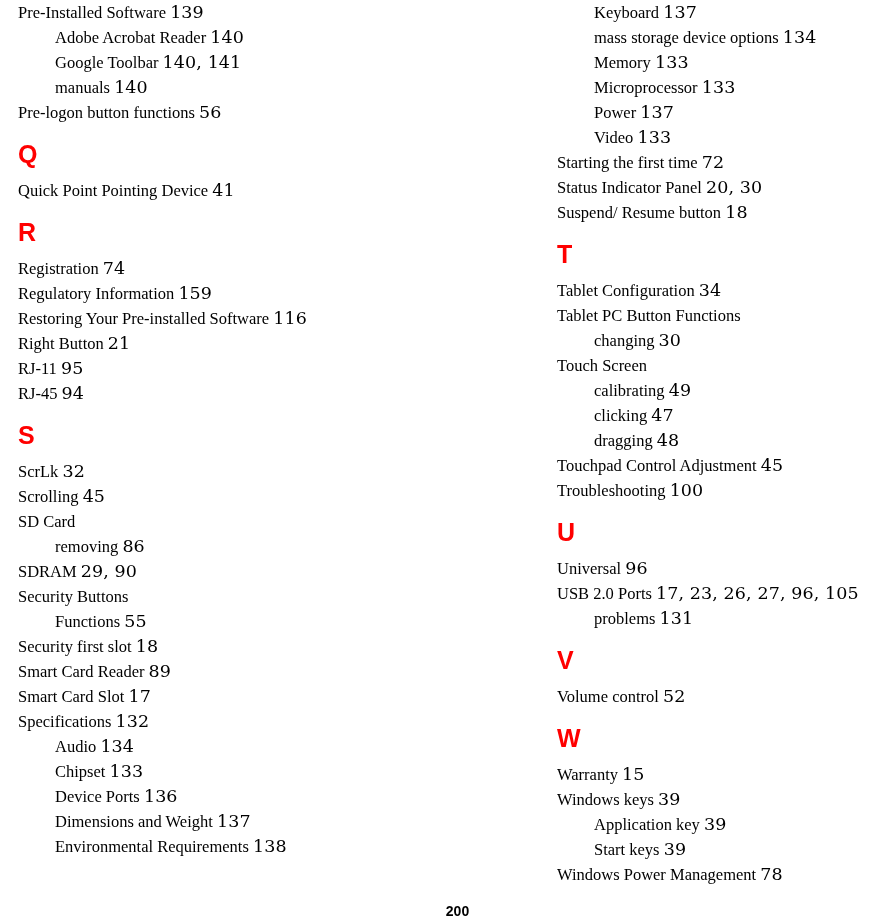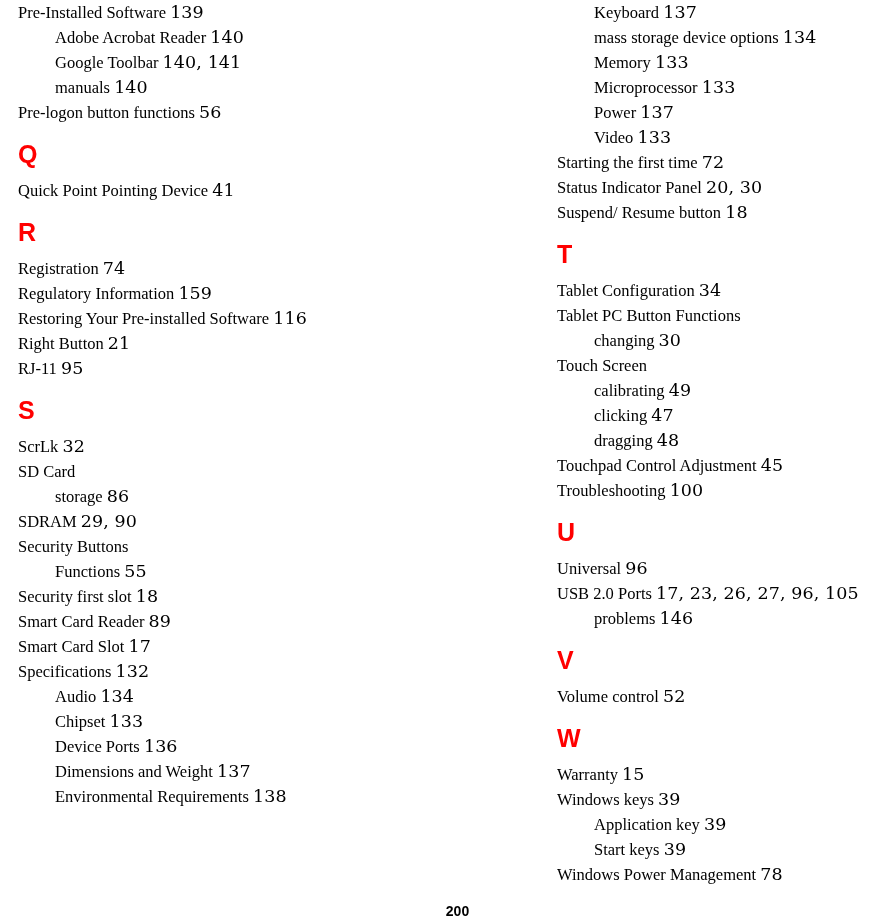--- a/index.html
+++ b/index.html
@@ -116,26 +116,28 @@
         <div class="letter-heading">Q</div>
         <div class="entry level-1"><span class="entry-term">Quick Point Pointing Device</span> <span class="entry-pages">41</span></div>
       </div>
       <div class="block">
         <div class="letter-heading">R</div>
         <div class="entry level-1"><span class="entry-term">Registration</span> <span class="entry-pages">74</span></div>
         <div class="entry level-1"><span class="entry-term">Regulatory Information</span> <span class="entry-pages">159</span></div>
         <div class="entry level-1"><span class="entry-term">Restoring Your Pre-installed Software</span> <span class="entry-pages">116</span></div>
         <div class="entry level-1"><span class="entry-term">Right Button</span> <span class="entry-pages">21</span></div>
         <div class="entry level-1"><span class="entry-term">RJ-11</span> <span class="entry-pages">95</span></div>
+        <div class="entry level-1"><span class="entry-term">RJ-45</span> <span class="entry-pages">94</span></div>
       </div>
       <div class="block">
         <div class="letter-heading">S</div>
         <div class="entry level-1"><span class="entry-term">ScrLk</span> <span class="entry-pages">32</span></div>
+        <div class="entry level-1"><span class="entry-term">Scrolling</span> <span class="entry-pages">45</span></div>
         <div class="entry level-1"><span class="entry-term">SD Card</span></div>
-        <div class="entry level-2"><span class="entry-term">storage</span> <span class="entry-pages">86</span></div>
+        <div class="entry level-2"><span class="entry-term">removing</span> <span class="entry-pages">86</span></div>
         <div class="entry level-1"><span class="entry-term">SDRAM</span> <span class="entry-pages">29, 90</span></div>
         <div class="entry level-1"><span class="entry-term">Security Buttons</span></div>
         <div class="entry level-2"><span class="entry-term">Functions</span> <span class="entry-pages">55</span></div>
         <div class="entry level-1"><span class="entry-term">Security first slot</span> <span class="entry-pages">18</span></div>
         <div class="entry level-1"><span class="entry-term">Smart Card Reader</span> <span class="entry-pages">89</span></div>
         <div class="entry level-1"><span class="entry-term">Smart Card Slot</span> <span class="entry-pages">17</span></div>
         <div class="entry level-1"><span class="entry-term">Specifications</span> <span class="entry-pages">132</span></div>
         <div class="entry level-2"><span class="entry-term">Audio</span> <span class="entry-pages">134</span></div>
         <div class="entry level-2"><span class="entry-term">Chipset</span> <span class="entry-pages">133</span></div>
         <div class="entry level-2"><span class="entry-term">Device Ports</span> <span class="entry-pages">136</span></div>
@@ -164,21 +166,21 @@
         <div class="entry level-2"><span class="entry-term">calibrating</span> <span class="entry-pages">49</span></div>
         <div class="entry level-2"><span class="entry-term">clicking</span> <span class="entry-pages">47</span></div>
         <div class="entry level-2"><span class="entry-term">dragging</span> <span class="entry-pages">48</span></div>
         <div class="entry level-1"><span class="entry-term">Touchpad Control Adjustment</span> <span class="entry-pages">45</span></div>
         <div class="entry level-1"><span class="entry-term">Troubleshooting</span> <span class="entry-pages">100</span></div>
       </div>
       <div class="block">
         <div class="letter-heading">U</div>
         <div class="entry level-1"><span class="entry-term">Universal</span> <span class="entry-pages">96</span></div>
         <div class="entry level-1"><span class="entry-term">USB 2.0 Ports</span> <span class="entry-pages">17, 23, 26, 27, 96, 105</span></div>
-        <div class="entry level-2"><span class="entry-term">problems</span> <span class="entry-pages">146</span></div>
+        <div class="entry level-2"><span class="entry-term">problems</span> <span class="entry-pages">131</span></div>
       </div>
       <div class="block">
         <div class="letter-heading">V</div>
         <div class="entry level-1"><span class="entry-term">Volume control</span> <span class="entry-pages">52</span></div>
       </div>
       <div class="block">
         <div class="letter-heading">W</div>
         <div class="entry level-1"><span class="entry-term">Warranty</span> <span class="entry-pages">15</span></div>
         <div class="entry level-1"><span class="entry-term">Windows keys</span> <span class="entry-pages">39</span></div>
         <div class="entry level-2"><span class="entry-term">Application key</span> <span class="entry-pages">39</span></div>

